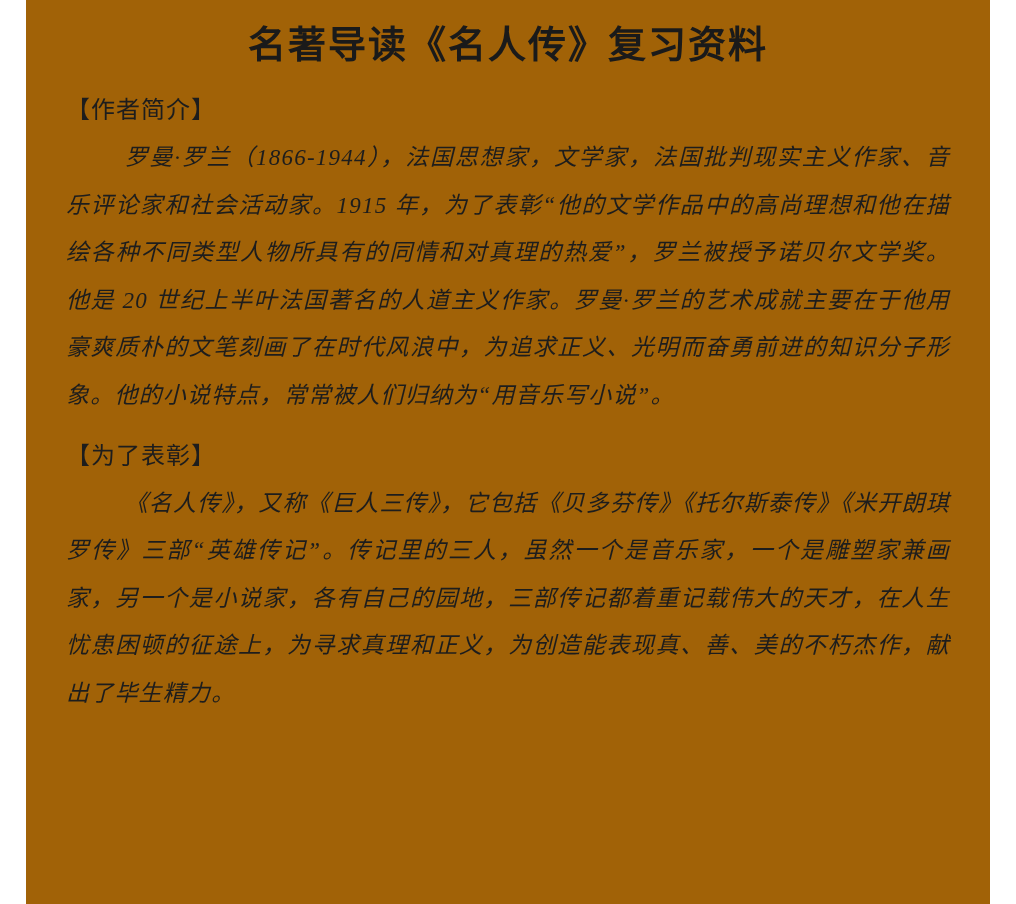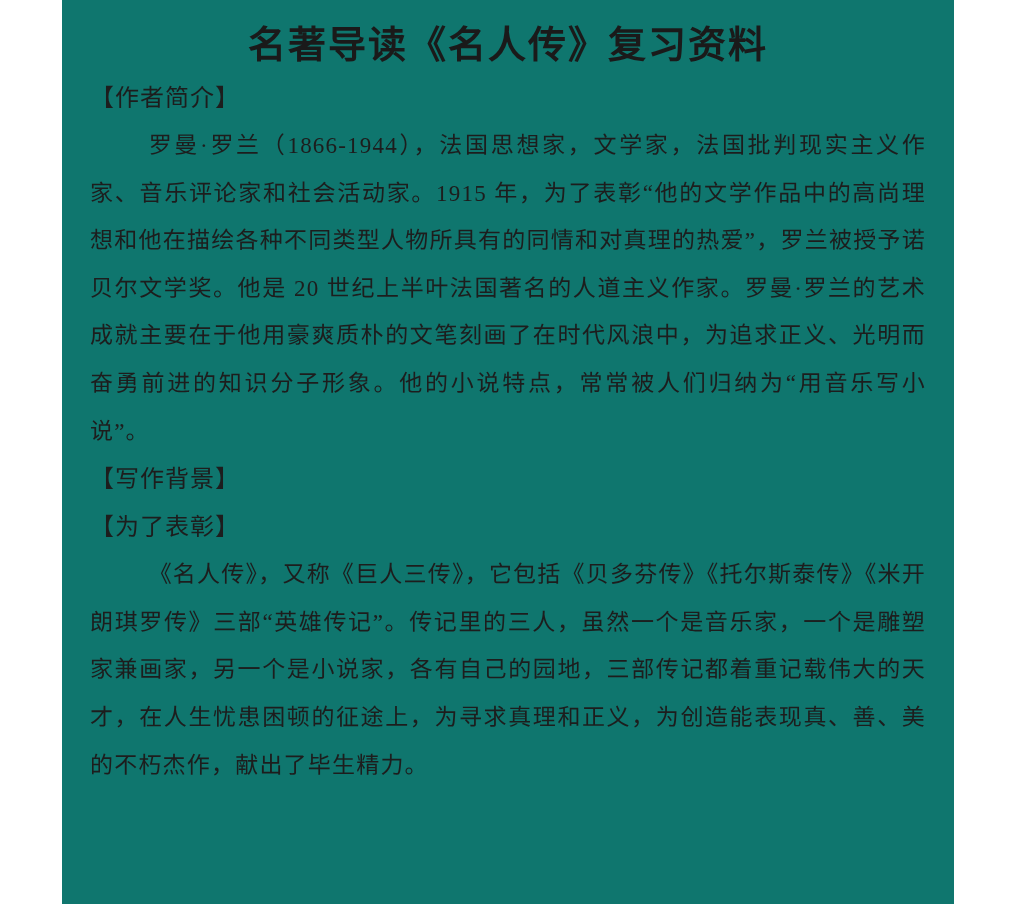--- a/index.html
+++ b/index.html
@@ -2,76 +2,76 @@
 <html lang="zh-CN"><head>
 <meta charset="utf-8">
 <style>
   html, body {
     margin: 0;
     padding: 0;
     background: #ffffff;
   }
   .page {
     position: relative;
-    width: 892px;
+    width: 964px;
     height: 904px;
     margin: 0 auto;
-    background: #0f766e;
+    background: #a16207;
     color: #1d1d1d;
     box-sizing: border-box;
     padding: 0 28px;
     overflow: hidden;
     font-family: "Liberation Serif", "DejaVu Serif", serif;
   }
   .doc-title {
     margin: 0;
     padding-top: 16px;
     font-size: 38px;
     line-height: 58px;
     font-weight: 700;
     text-align: center;
     letter-spacing: 2px;
     color: #1a1a1a;
     white-space: nowrap;
   }
-  .section { margin: 0; }
+  .section { margin: 12px; }
   .section-heading {
     margin: 0;
     font-size: 24px;
     line-height: 48px;
     font-weight: 400;
     letter-spacing: 1px;
     color: #1d1d1d;
   }
   .para {
     margin: 0;
     font-size: 23px;
     line-height: 47.6px;
     letter-spacing: 1.2px;
     text-align: justify;
     text-justify: inter-ideograph;
     text-indent: 2.55em;
     color: #1d1d1d;
     word-break: break-all;
+    font-style: italic;
   }
 </style>
 </head>
 <body>
 
 <div class="page">
 
   <h1 class="doc-title">名著导读《名人传》复习资料</h1>
 
   <section class="section">
     <h2 class="section-heading">【作者简介】</h2>
     <p class="para">罗曼·罗兰（1866-1944），法国思想家，文学家，法国批判现实主义作家、音乐评论家和社会活动家。1915 年，为了表彰“他的文学作品中的高尚理想和他在描绘各种不同类型人物所具有的同情和对真理的热爱”，罗兰被授予诺贝尔文学奖。他是 20 世纪上半叶法国著名的人道主义作家。罗曼·罗兰的艺术成就主要在于他用豪爽质朴的文笔刻画了在时代风浪中，为追求正义、光明而奋勇前进的知识分子形象。他的小说特点，常常被人们归纳为“用音乐写小说”。</p>
   </section>
 
   <section class="section">
-    <h2 class="section-heading">【写作背景】</h2>
   </section>
 
   <section class="section">
     <h2 class="section-heading">【为了表彰】</h2>
     <p class="para">《名人传》，又称《巨人三传》，它包括《贝多芬传》《托尔斯泰传》《米开朗琪罗传》三部“英雄传记”。传记里的三人，虽然一个是音乐家，一个是雕塑家兼画家，另一个是小说家，各有自己的园地，三部传记都着重记载伟大的天才，在人生忧患困顿的征途上，为寻求真理和正义，为创造能表现真、善、美的不朽杰作，献出了毕生精力。</p>
 
   </section>
 
 </div>
 

